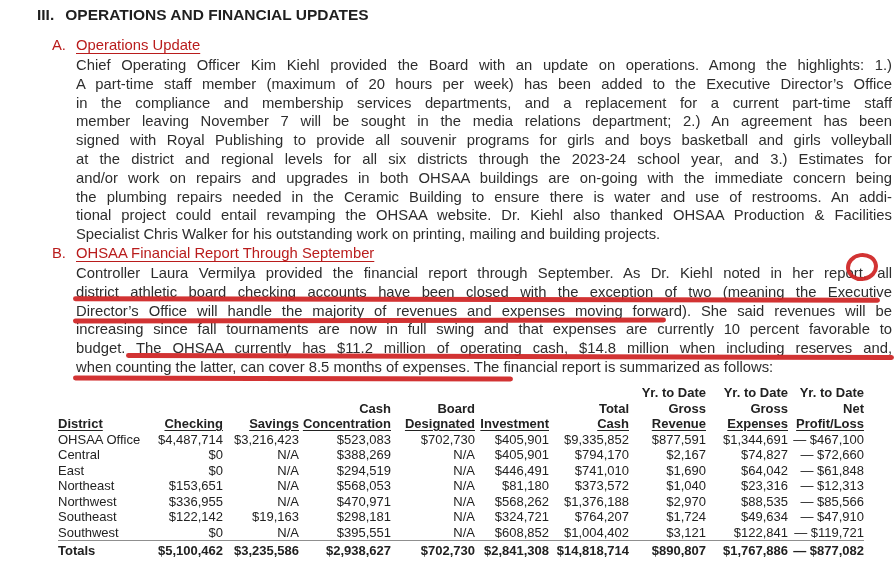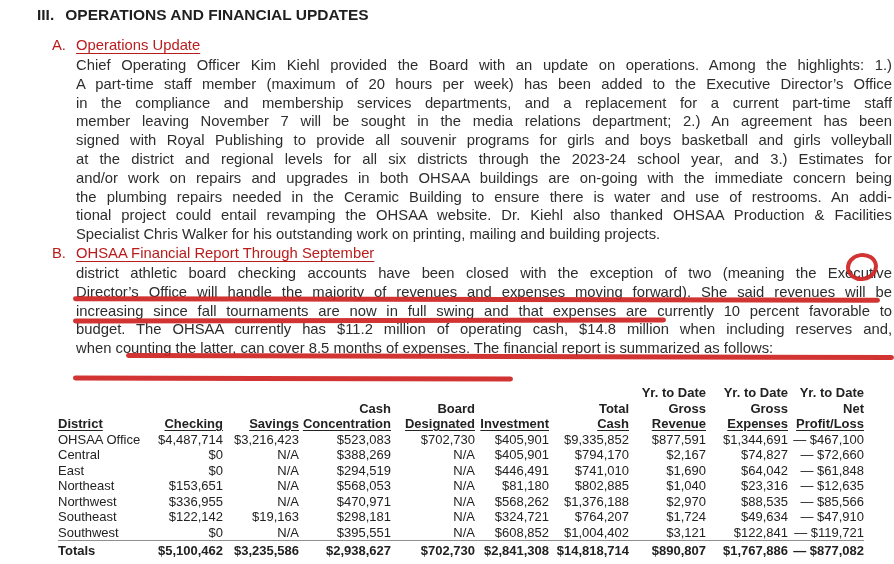--- a/index.html
+++ b/index.html
@@ -73,20 +73,21 @@
       <div class="tline">and/or work on repairs and upgrades in both OHSAA buildings are on-going with the immediate concern being</div>
       <div class="tline">the plumbing repairs needed in the Ceramic Building to ensure there is water and use of restrooms. An addi-</div>
       <div class="tline">tional project could entail revamping the OHSAA website. Dr. Kiehl also thanked OHSAA Production &amp; Facilities</div>
       <div class="tline">Specialist Chris Walker for his outstanding work on printing, mailing and building projects.</div>
     </div>
 
   <div class="sec-title" id="secB">
     <span class="slabel">B.</span><span class="sname">OHSAA Financial Report Through September</span>
   </div>
   <div class="para" id="paraB">
+      <div class="tline">Controller Laura Vermilya provided the financial report through September. As Dr. Kiehl noted in her report, all</div>
       <div class="tline">district athletic board checking accounts have been closed with the exception of two (meaning the Executive</div>
       <div class="tline">Director’s Office will handle the majority of revenues and expenses moving forward). She said revenues will be</div>
       <div class="tline">increasing since fall tournaments are now in full swing and that expenses are currently 10 percent favorable to</div>
       <div class="tline">budget. The OHSAA currently has $11.2 million of operating cash, $14.8 million when including reserves and,</div>
       <div class="tline">when counting the latter, can cover 8.5 months of expenses. The financial report is summarized as follows:</div>
     </div>
 
   <div class="rmark" id="rul1"></div>
   <div class="rmark" id="rul2"></div>
   <div class="rmark" id="rul3"></div>
@@ -186,24 +187,24 @@
           <td class="num">$64,042</td>
           <td class="num">— $61,848</td>
         </tr>
         <tr>
           <td class="coll">Northeast</td>
           <td class="num">$153,651</td>
           <td class="num">N/A</td>
           <td class="num">$568,053</td>
           <td class="num">N/A</td>
           <td class="num">$81,180</td>
-          <td class="num">$802,885</td>
+          <td class="num">$373,572</td>
           <td class="num">$1,040</td>
           <td class="num">$23,316</td>
-          <td class="num">— $12,635</td>
+          <td class="num">— $12,313</td>
         </tr>
         <tr>
           <td class="coll">Northwest</td>
           <td class="num">$336,955</td>
           <td class="num">N/A</td>
           <td class="num">$470,971</td>
           <td class="num">N/A</td>
           <td class="num">$568,262</td>
           <td class="num">$1,376,188</td>
           <td class="num">$2,970</td>

